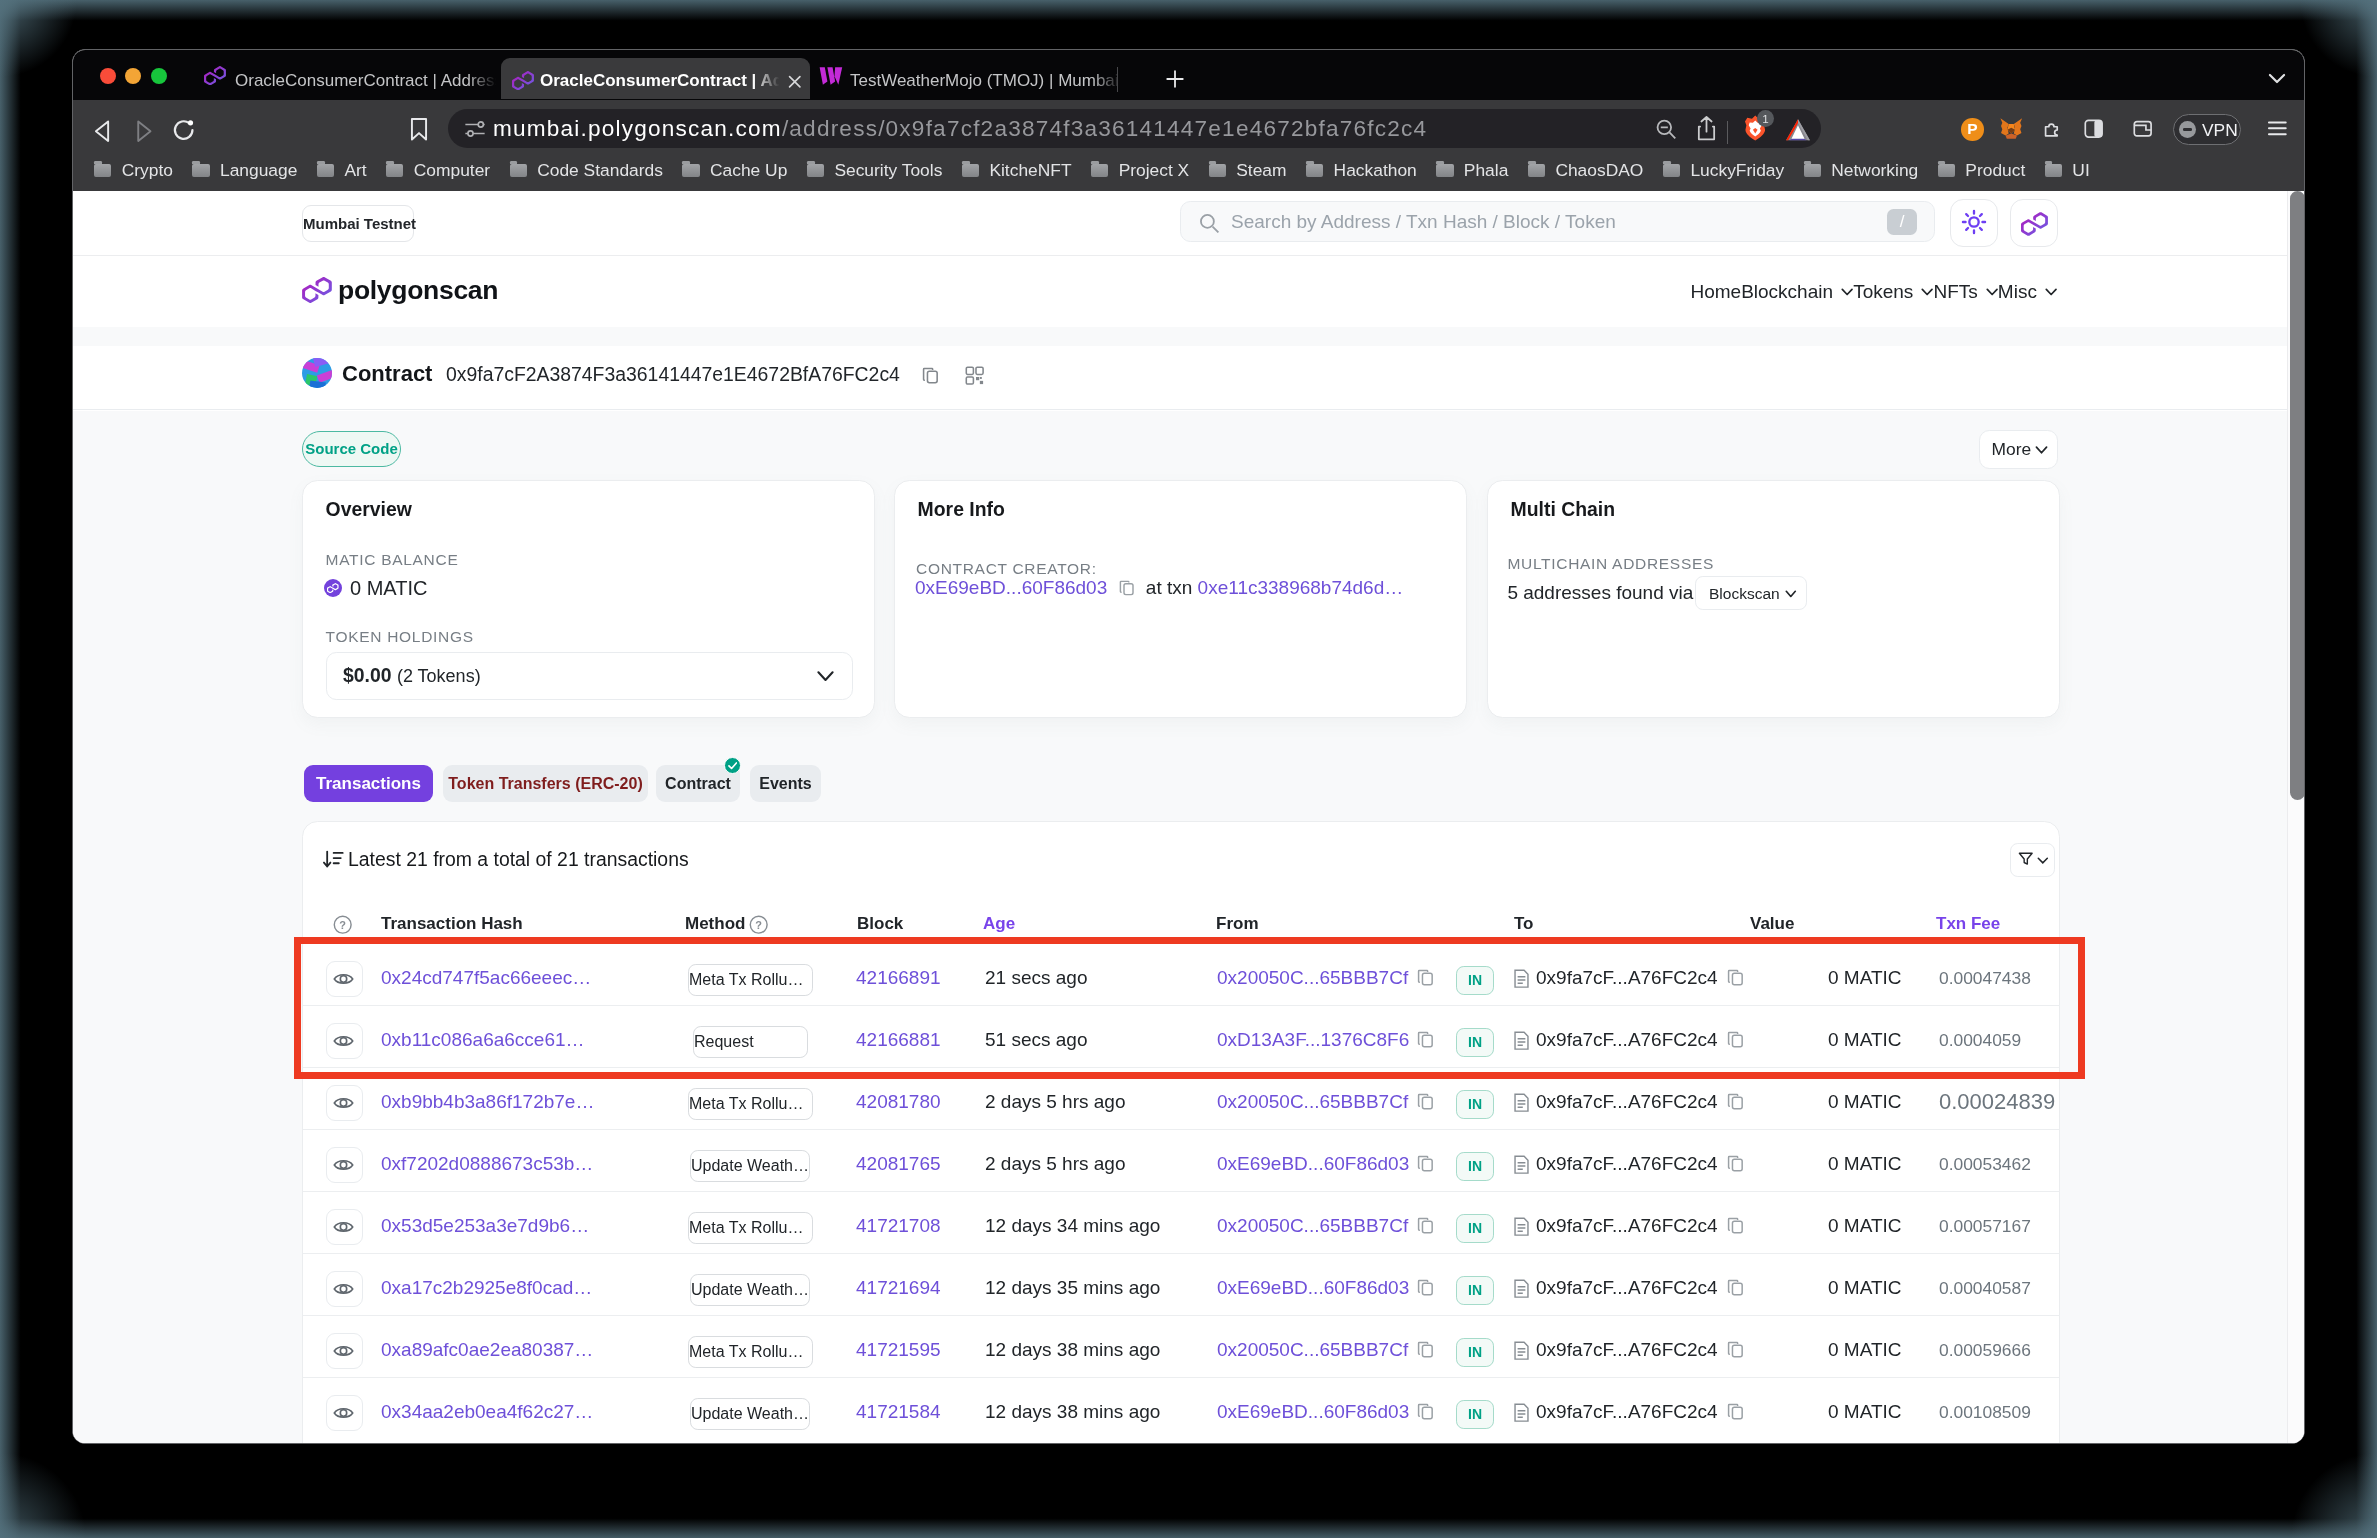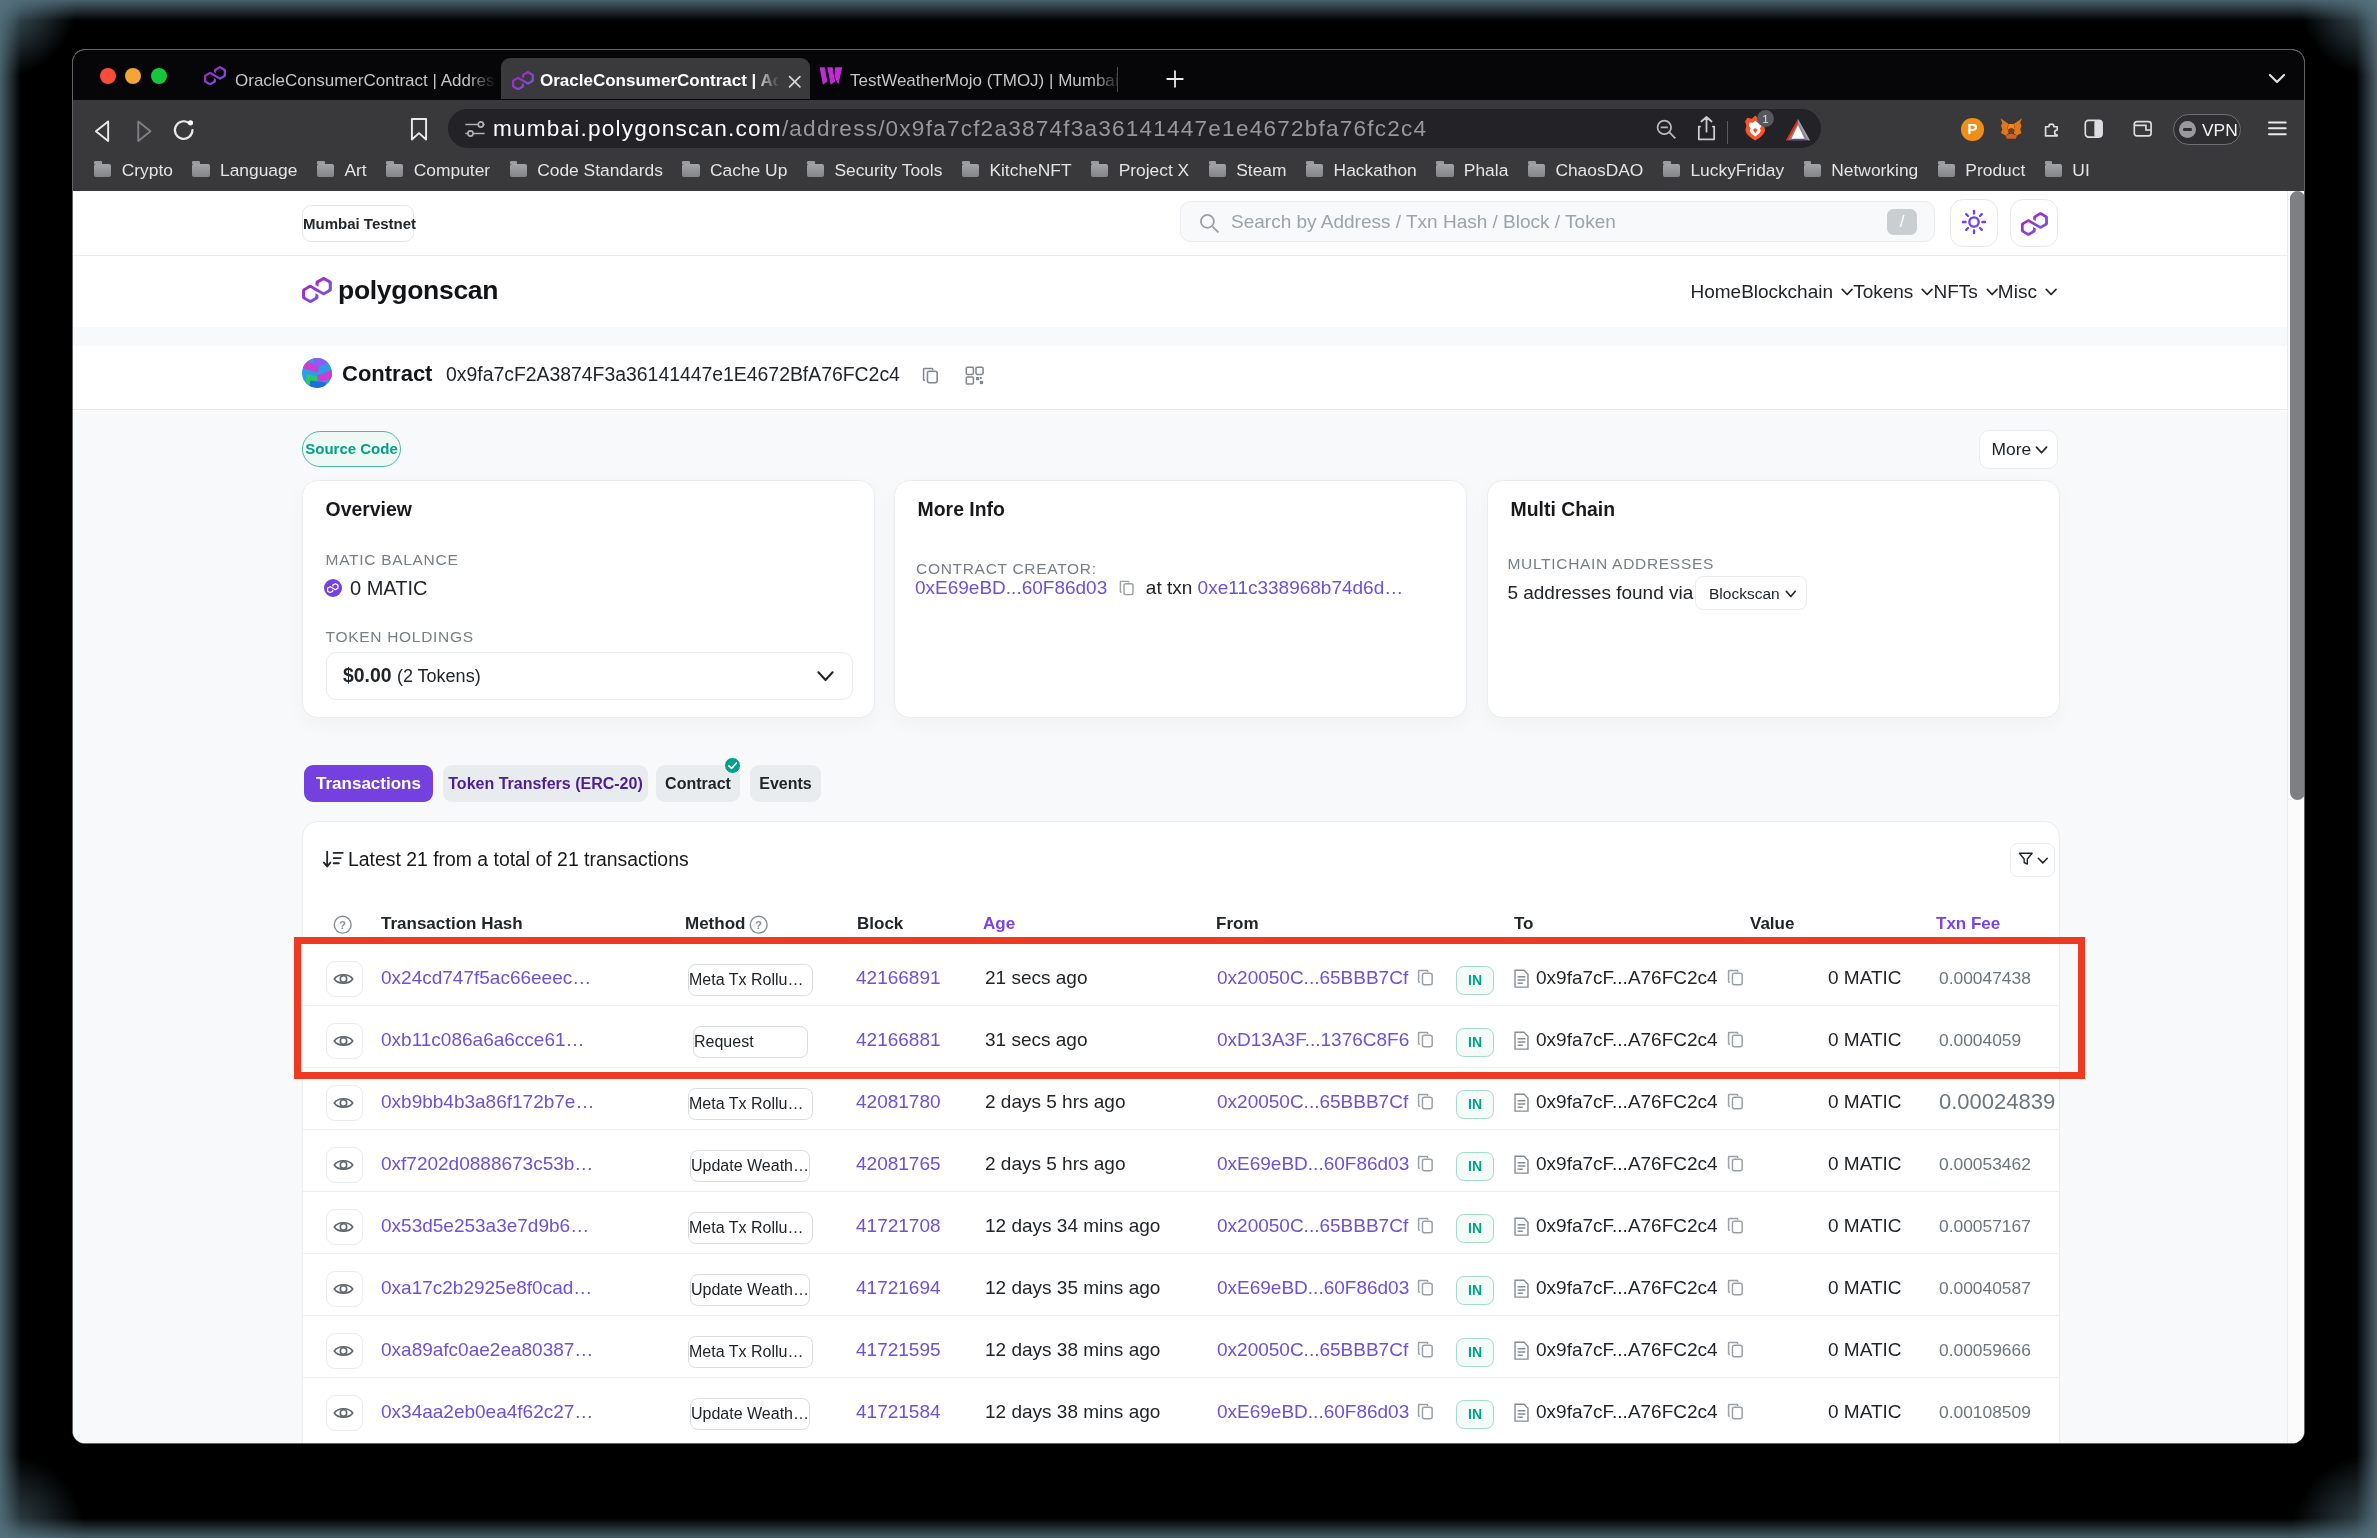--- a/index.html
+++ b/index.html
@@ -376,21 +376,21 @@
         <div class="abs" style="left:19.4px;top:101px;font-size:19px;color:#212529;">5 addresses found via</div>
         <div class="abs" style="left:207px;top:95px;width:112px;height:34px;border:1.3px solid #e9ecef;border-radius:7.8px;background:#fff;">
           <span class="abs" style="left:13px;top:7.8px;font-size:15.5px;color:#212529;">Blockscan</span>
           <svg class="abs" style="right:9px;top:13px;" width="11.6" height="8.4" viewBox="0 0 18 13">
                 <path d="M2 2 L9 10 L16 2" stroke="#212529" stroke-width="2.6" fill="none" stroke-linecap="round" stroke-linejoin="round"></path>
               </svg>
         </div>
       </div>
 
       <div class="tabpill" style="left:231px;width:129px;background:#7440df;color:#fff;font-size:17px;">Transactions</div>
-      <div class="tabpill" style="left:370px;width:205px;background:#e9ecef;color:#4c1d95;font-size:16px;">Token Transfers (ERC-20)</div>
+      <div class="tabpill" style="left:370px;width:205px;background:#e9ecef;color:#7f1d1d;font-size:16px;">Token Transfers (ERC-20)</div>
       <div class="tabpill" style="left:583px;width:84px;background:#e9ecef;color:#212529;font-size:16px;">Contract</div>
       <div class="abs" style="left:651px;top:346px;width:17.4px;height:17.4px;border-radius:50%;background:#00a186;border:1.3px solid #fff;z-index:5;">
             <svg style="position:absolute;left:2.6px;top:3.9px;" width="9.7" height="7.8" viewBox="0 0 15 12">
               <path d="M1.5 6 L5.5 10 L13 1.5" stroke="#fff" stroke-width="2.6" fill="none" stroke-linecap="round" stroke-linejoin="round"></path>
             </svg>
           </div>
       <div class="tabpill" style="left:677px;width:71px;background:#e9ecef;color:#212529;font-size:16px;">Events</div>
 
       <div class="tablecard">
         <svg class="abs" style="left:19.4px;top:26.5px;" width="22" height="20.7" viewBox="0 0 34 32">
@@ -468,21 +468,21 @@
                   <svg class="abs" style="left:6.5px;top:8.4px;" width="21" height="16" viewBox="0 0 26 20">
                     <g fill="none" stroke="#5f666d" stroke-width="2">
                       <path d="M1.5 10 C 6 3, 20 3, 24.5 10 C 20 17, 6 17, 1.5 10 Z"></path>
                       <circle cx="13" cy="10" r="4"></circle>
                     </g>
                   </svg>
                 </div>
 <div class="cell purple" style="left:78px;">0xb11c086a6a6cce61…</div>
 <div class="mpill" style="left:390px;width:115px;">Request</div>
 <div class="cell purple" style="left:553px;">42166881</div>
-<div class="cell dark" style="left:682px;">31 secs ago</div>
+<div class="cell dark" style="left:682px;">51 secs ago</div>
 <div class="cell purple" style="left:914px;">0xD13A3F...1376C8F6</div>
 <svg class="copyic" style="left:1113px;" viewBox="0 0 30 30">
                   <g fill="none" stroke="#9aa0a5" stroke-width="2.3">
                     <rect x="10" y="8" width="15" height="18" rx="3"></rect>
                     <path d="M6 22 H5 a1 1 0 0 1-1-1 V5 a1 1 0 0 1 1-1 h12 a1 1 0 0 1 1 1 v1"></path>
                   </g>
                 </svg>
 <div class="inbadge">IN</div>
 <svg class="abs" style="left:1210px;top:24.5px;" width="17" height="19.4" viewBox="0 0 26 30">
                   <g fill="none" stroke="#878d93" stroke-width="2.2">

